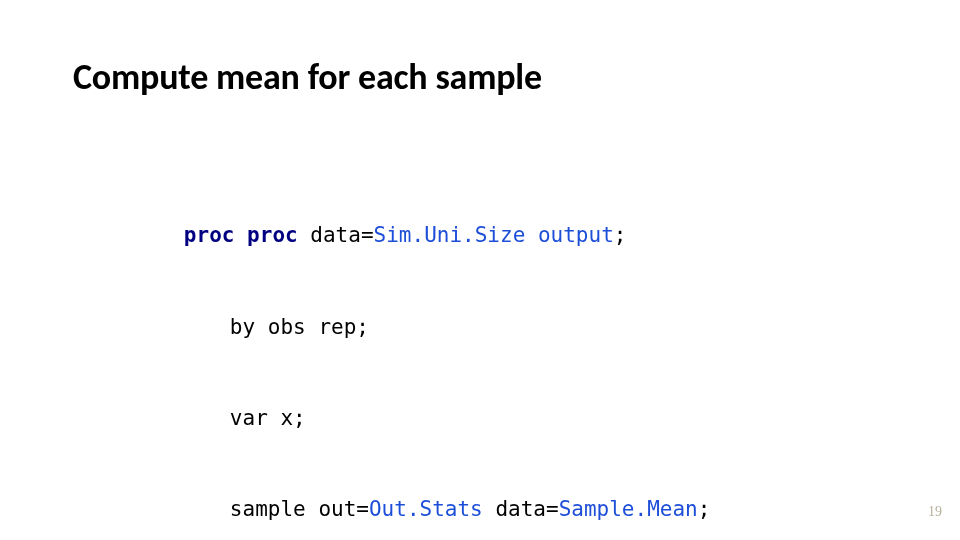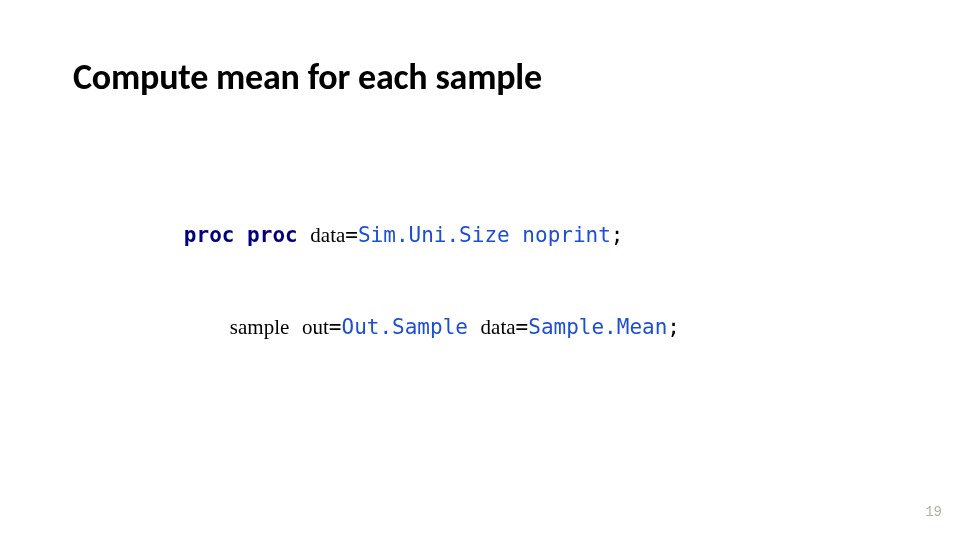--- a/index.html
+++ b/index.html
@@ -34,48 +34,54 @@
     font-family: "Lucida Console", Consolas, monospace;
     font-size: 21px;
     line-height: 1.45;
     width: 680px;
   }
   .code-line {
     white-space: pre;
   }
   .indent { padding-left: 46px; display: inline-block; }
   .kw { color: #000080; font-weight: 700; }   
-  .id { color: #000000; font-family: Liberation Serif, serif; }                     
+  .id { color: #000000; }                     
   .val { color: #1d4ed8; }  
   .punc { color: #000000; }
   .page-number {
     position: absolute;
     right: 26px;
     bottom: 20px;
     font-size: 14px;
     color: #b7b09a;
-    font-family: Liberation Mono, monospace;
+    font-family: Liberation Serif, serif;
   }
 </style>
 </head>
 <body>
 
 <div class="slide">
 
   <div class="title">Compute mean for each sample</div>
 
   <div class="code-block">
 
     <div class="code-line">
-      <span class="kw">proc</span><span> </span><span class="kw">proc</span><span> </span><span class="id">data</span><span class="punc">=</span><span class="val">Sim.Uni.Size</span><span> </span><span class="val">noprint</span><span class="punc">;</span>
+      <span class="kw">proc</span><span> </span><span class="kw">proc</span><span> </span><span class="id">data</span><span class="punc">=</span><span class="val">Sim.Uni.Size</span><span> </span><span class="val">output</span><span class="punc">;</span>
     </div>
 
-
+    <div class="code-line">
+      <span class="indent"><span class="id">by</span><span> </span><span class="id">obs</span><span> </span><span class="id">rep</span><span class="punc">;</span></span>
+    </div>
 
     <div class="code-line">
-      <span class="indent"><span class="id">sample</span><span> </span><span class="id">out</span><span class="punc">=</span><span class="val">Out.Sample</span><span> </span><span class="id">data</span><span class="punc">=</span><span class="val">Sample.Mean</span><span class="punc">;</span></span>
+      <span class="indent"><span class="id">var</span><span> </span><span class="id">x</span><span class="punc">;</span></span>
+    </div>
+
+    <div class="code-line">
+      <span class="indent"><span class="id">sample</span><span> </span><span class="id">out</span><span class="punc">=</span><span class="val">Out.Stats</span><span> </span><span class="id">data</span><span class="punc">=</span><span class="val">Sample.Mean</span><span class="punc">;</span></span>
     </div>
 
   </div>
 
   <div class="page-number">19</div>
 
 </div>
 
 </body></html>

